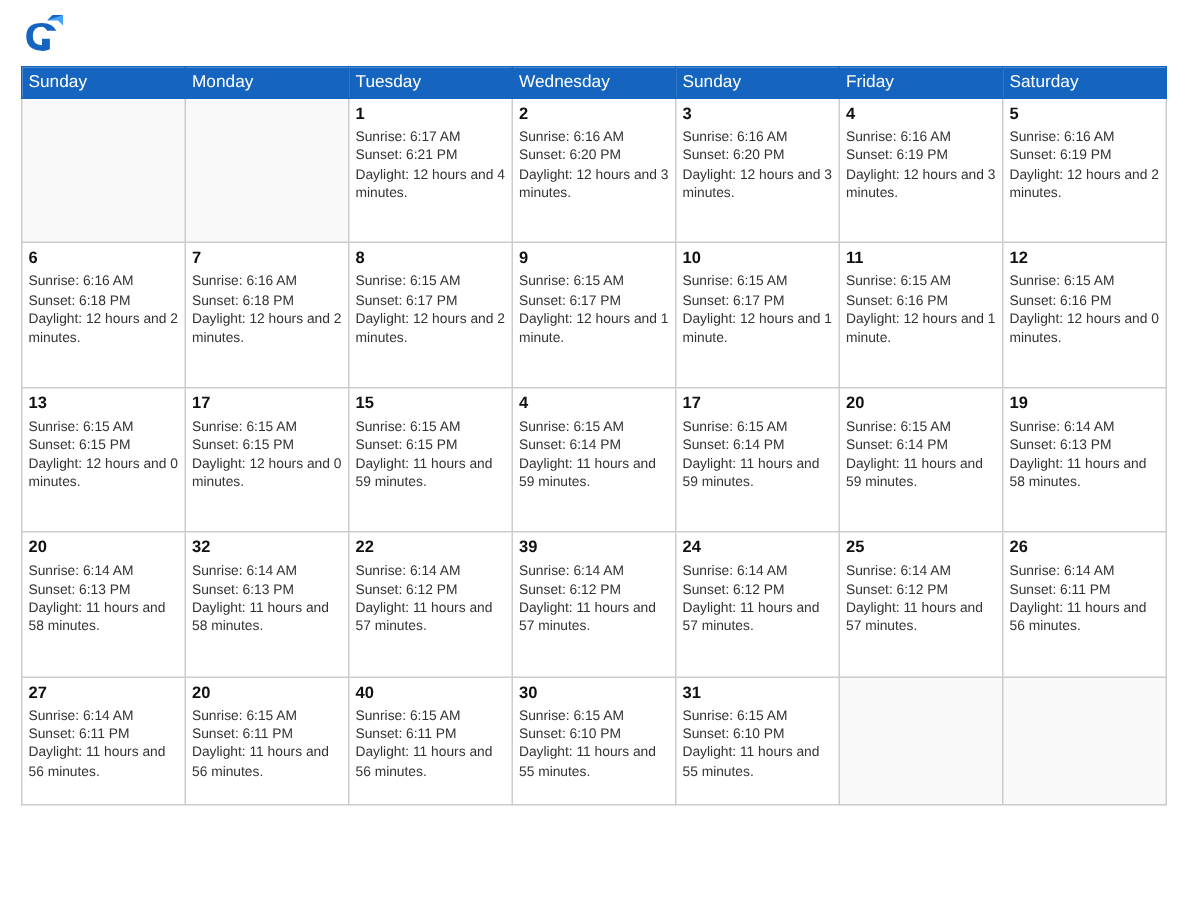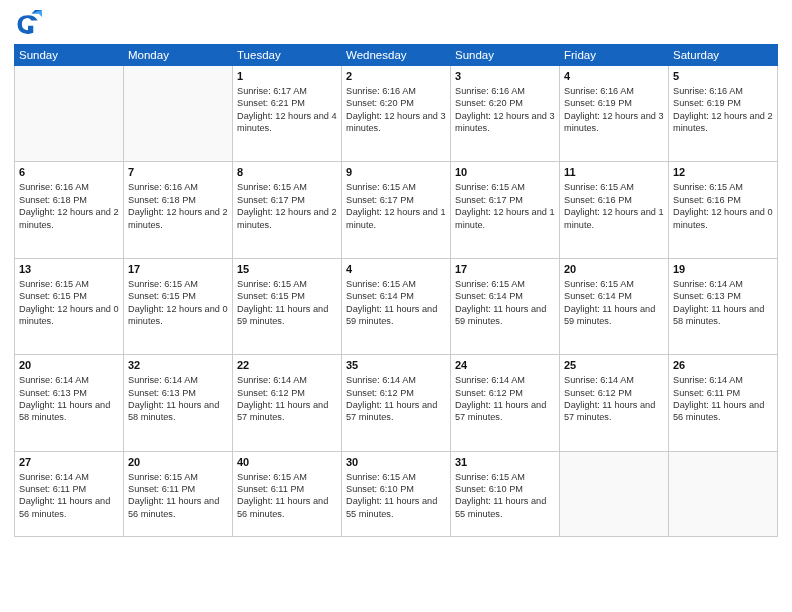--- a/index.html
+++ b/index.html
@@ -269,21 +269,21 @@
 Sunset: 6:13 PM
 Daylight: 11 hours and 58 minutes.</div>
           </td>
           <td>
             <span class="day-num">22</span>
             <div class="day-info" style="white-space: pre-line;">Sunrise: 6:14 AM
 Sunset: 6:12 PM
 Daylight: 11 hours and 57 minutes.</div>
           </td>
           <td>
-            <span class="day-num">35</span>
+            <span class="day-num">39</span>
             <div class="day-info" style="white-space: pre-line;">Sunrise: 6:14 AM
 Sunset: 6:12 PM
 Daylight: 11 hours and 57 minutes.</div>
           </td>
           <td>
             <span class="day-num">24</span>
             <div class="day-info" style="white-space: pre-line;">Sunrise: 6:14 AM
 Sunset: 6:12 PM
 Daylight: 11 hours and 57 minutes.</div>
           </td>

